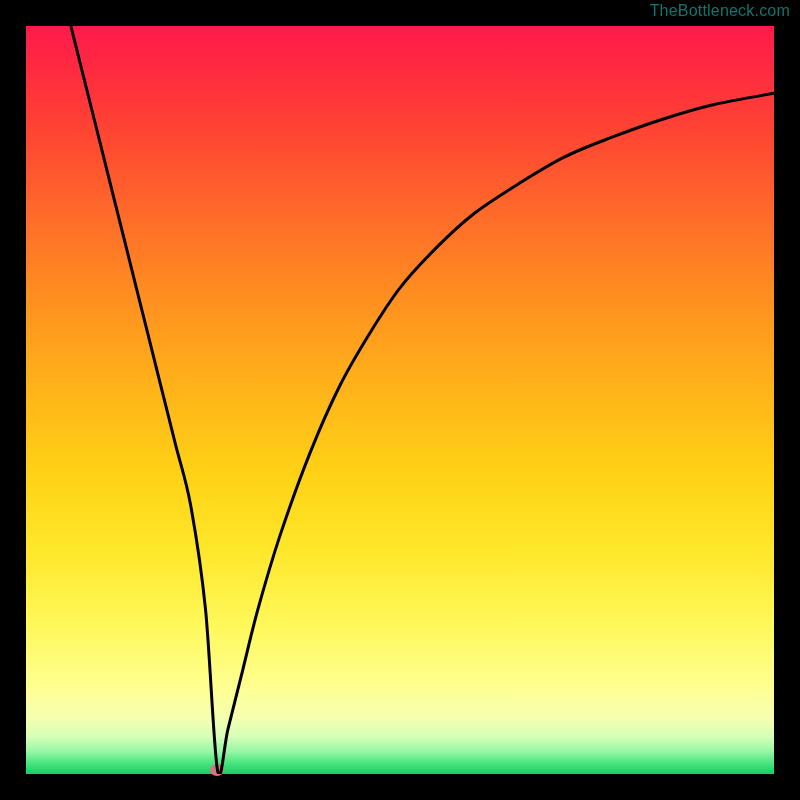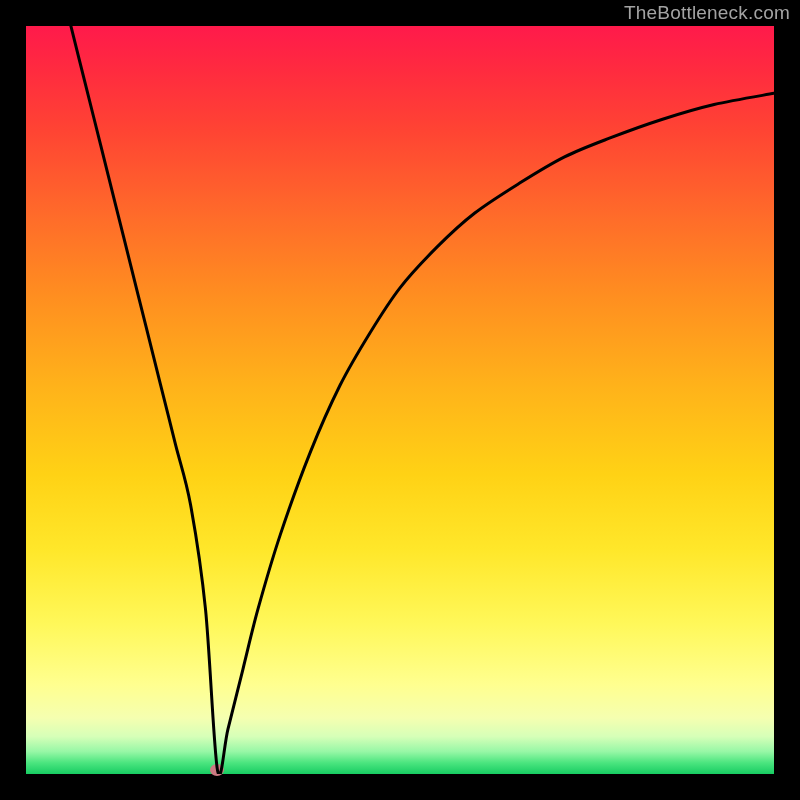--- a/index.html
+++ b/index.html
@@ -38,22 +38,22 @@
       #d6ffb8 95%,
       #97f7a6 97%,
       #4be57f 98.5%,
       #17cc62 100%
     );
   }
   .watermark {
     position: absolute;
     top: 2px;
     right: 10px;
-    color: #a3a3a3;
-    font-size: 19px;
+    color: #0f766e;
+    font-size: 16px;
     font-weight: 500;
     letter-spacing: 0.2px;
     z-index: 20;
     text-align: center;
   }
   svg.curve {
     position: absolute;
     left: 0;
     top: 0;
     width: 748px;

